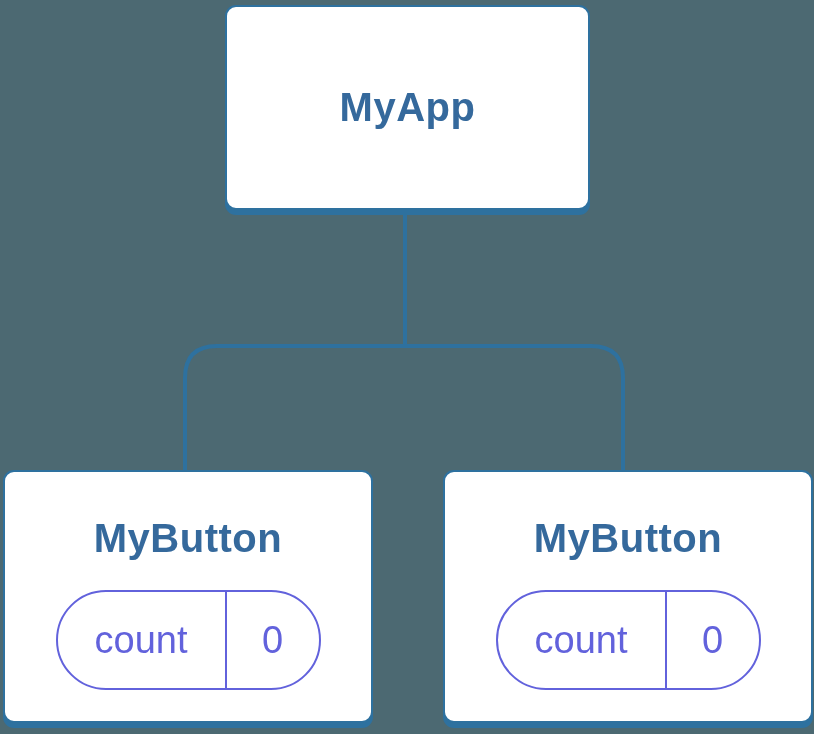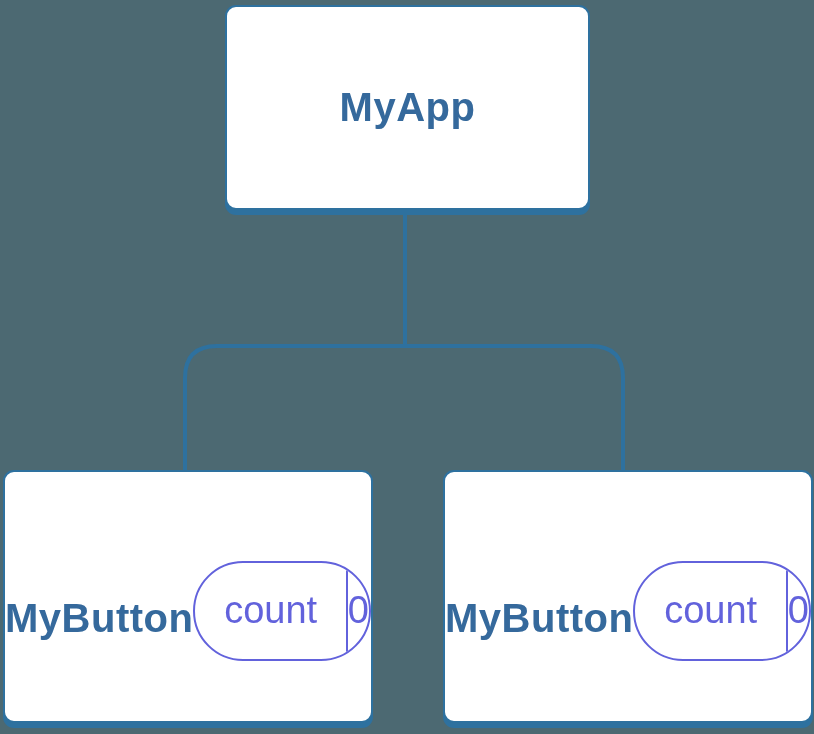--- a/index.html
+++ b/index.html
@@ -51,21 +51,21 @@
     color: var(--node-title);
     font-size: 40px;
     font-weight: bold;
     letter-spacing: 0.5px;
     text-align: center;
   }
   .node-child {
     top: 470px;
     width: 370px; height: 253px;
     display: flex;
-    flex-direction: row;
+    flex-direction: column;
     align-items: center;
   }
   .node-child-1 { left: 3px; }
   .node-child-2 { left: 443px; }
   .node-child .node-title {
     margin-top: 42px;
     line-height: 48px;
   }
   .state-pill {
     margin-top: 28px;

